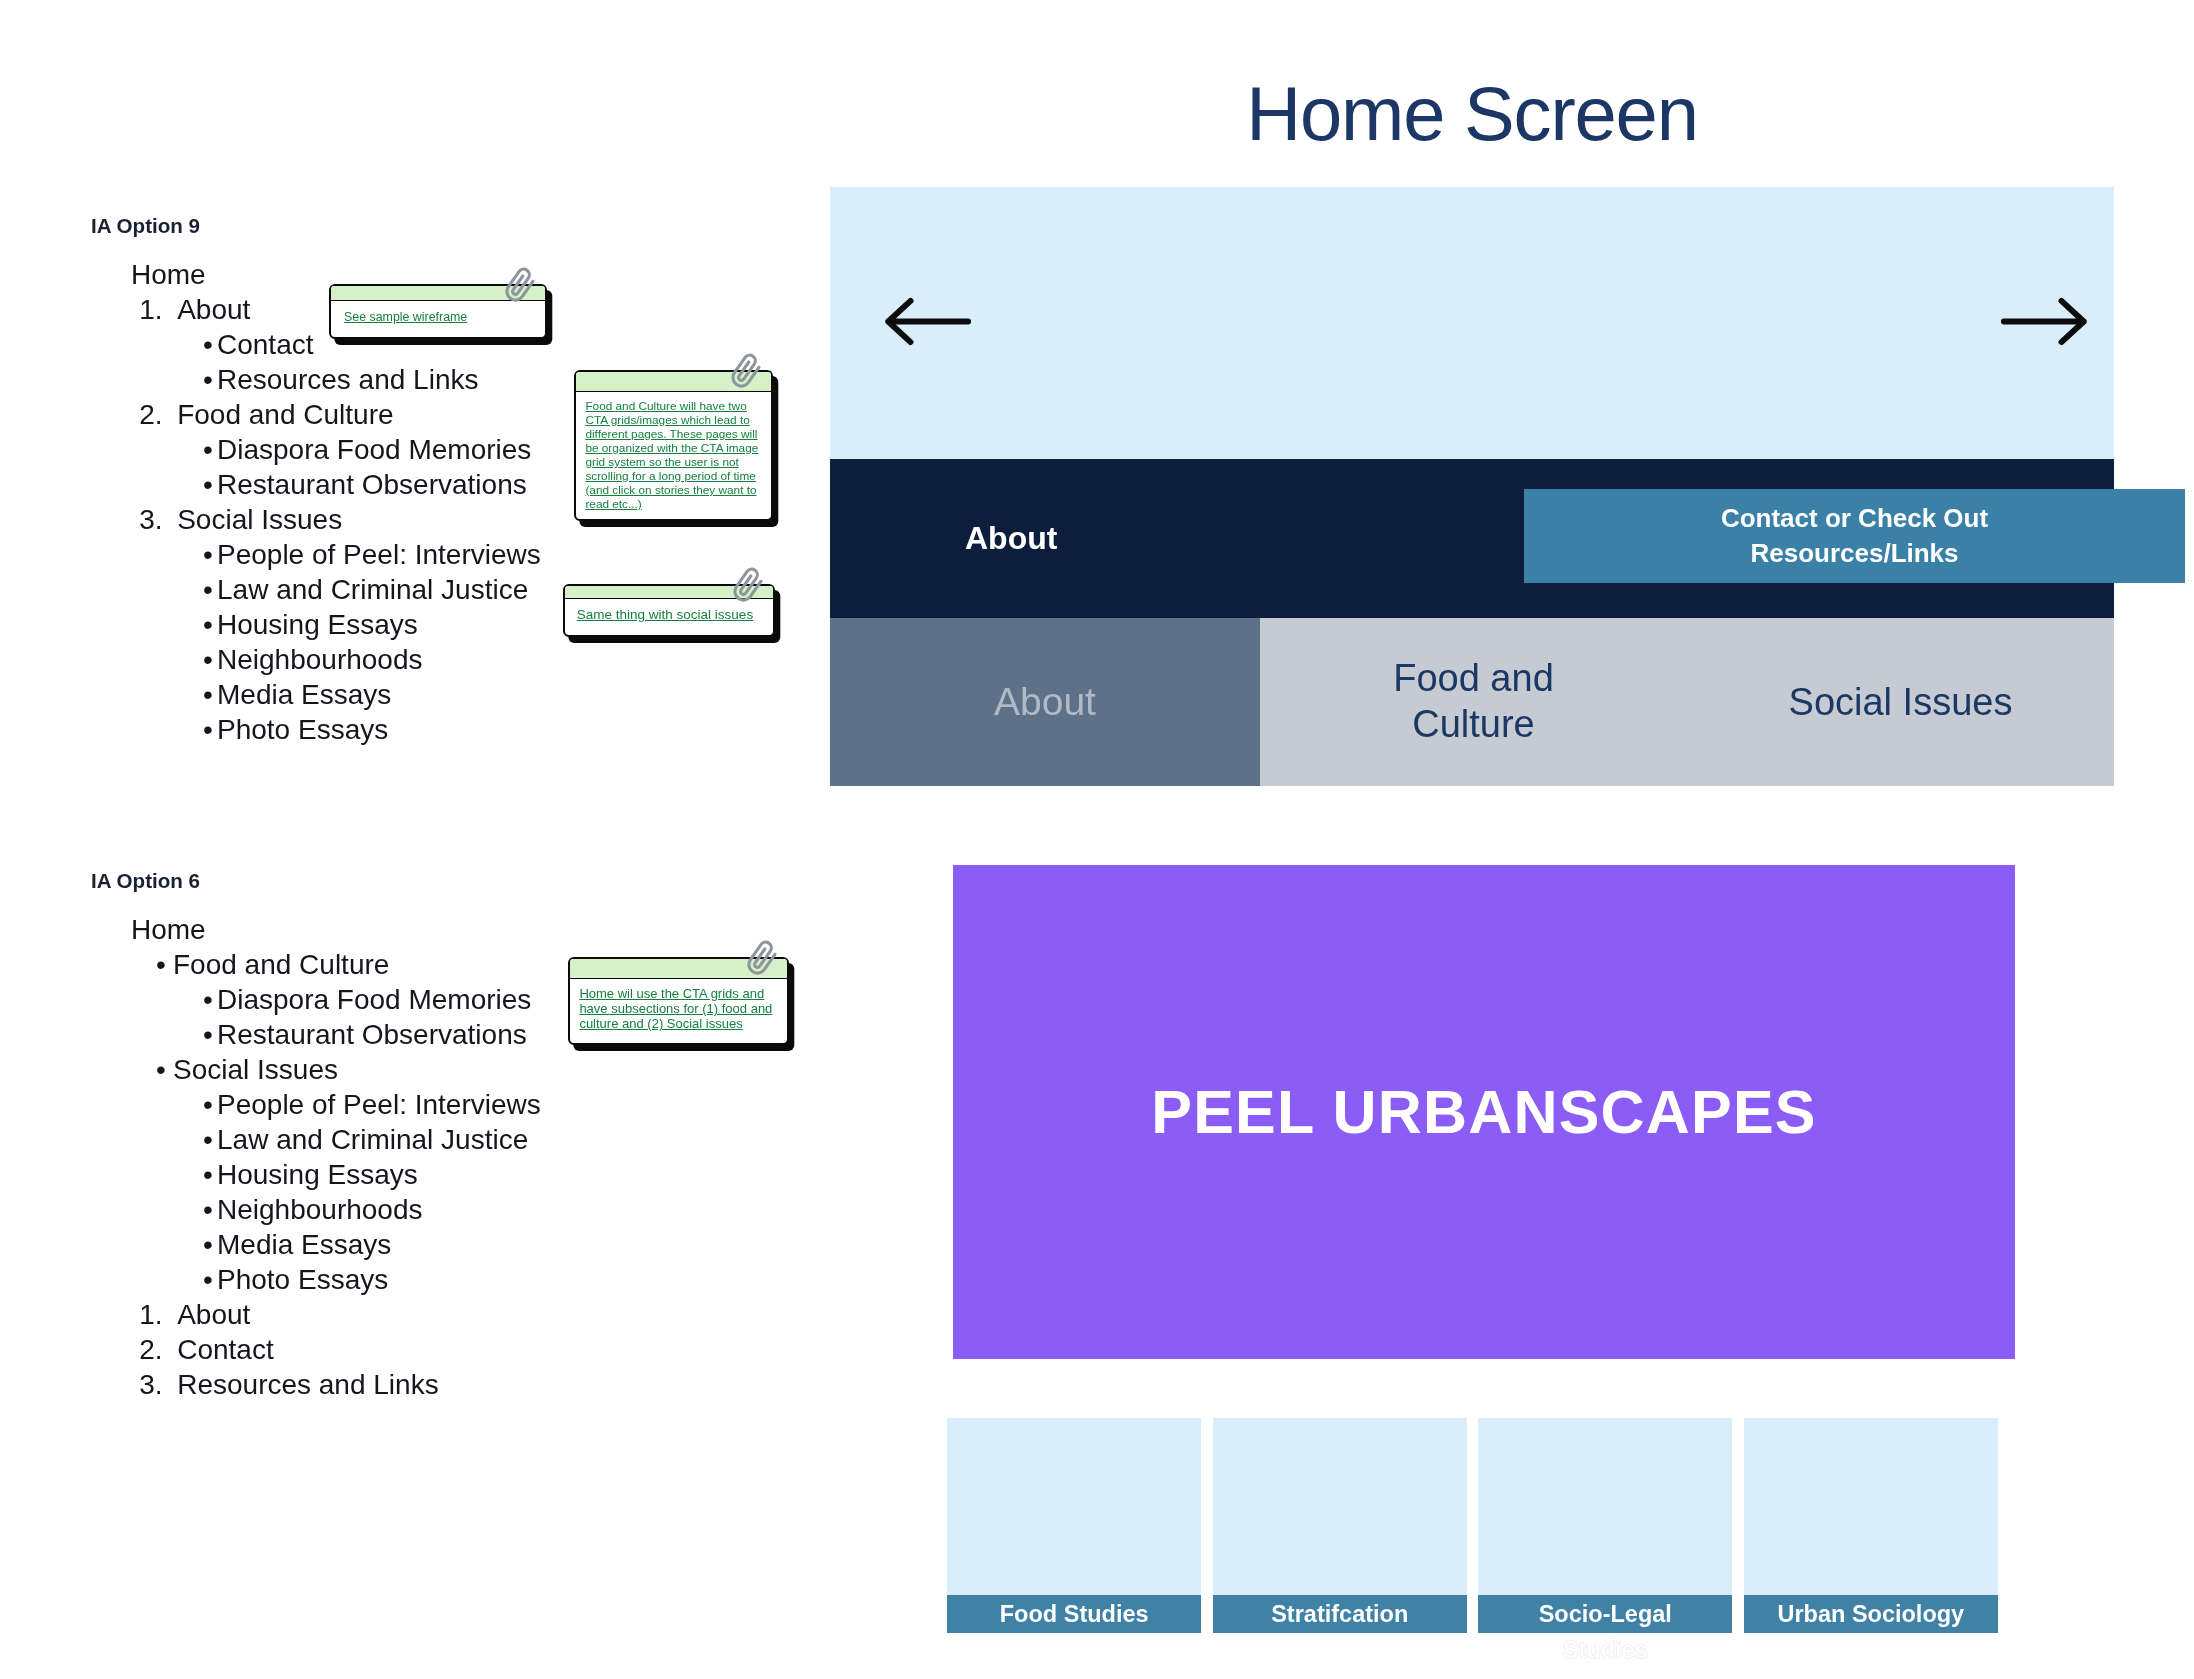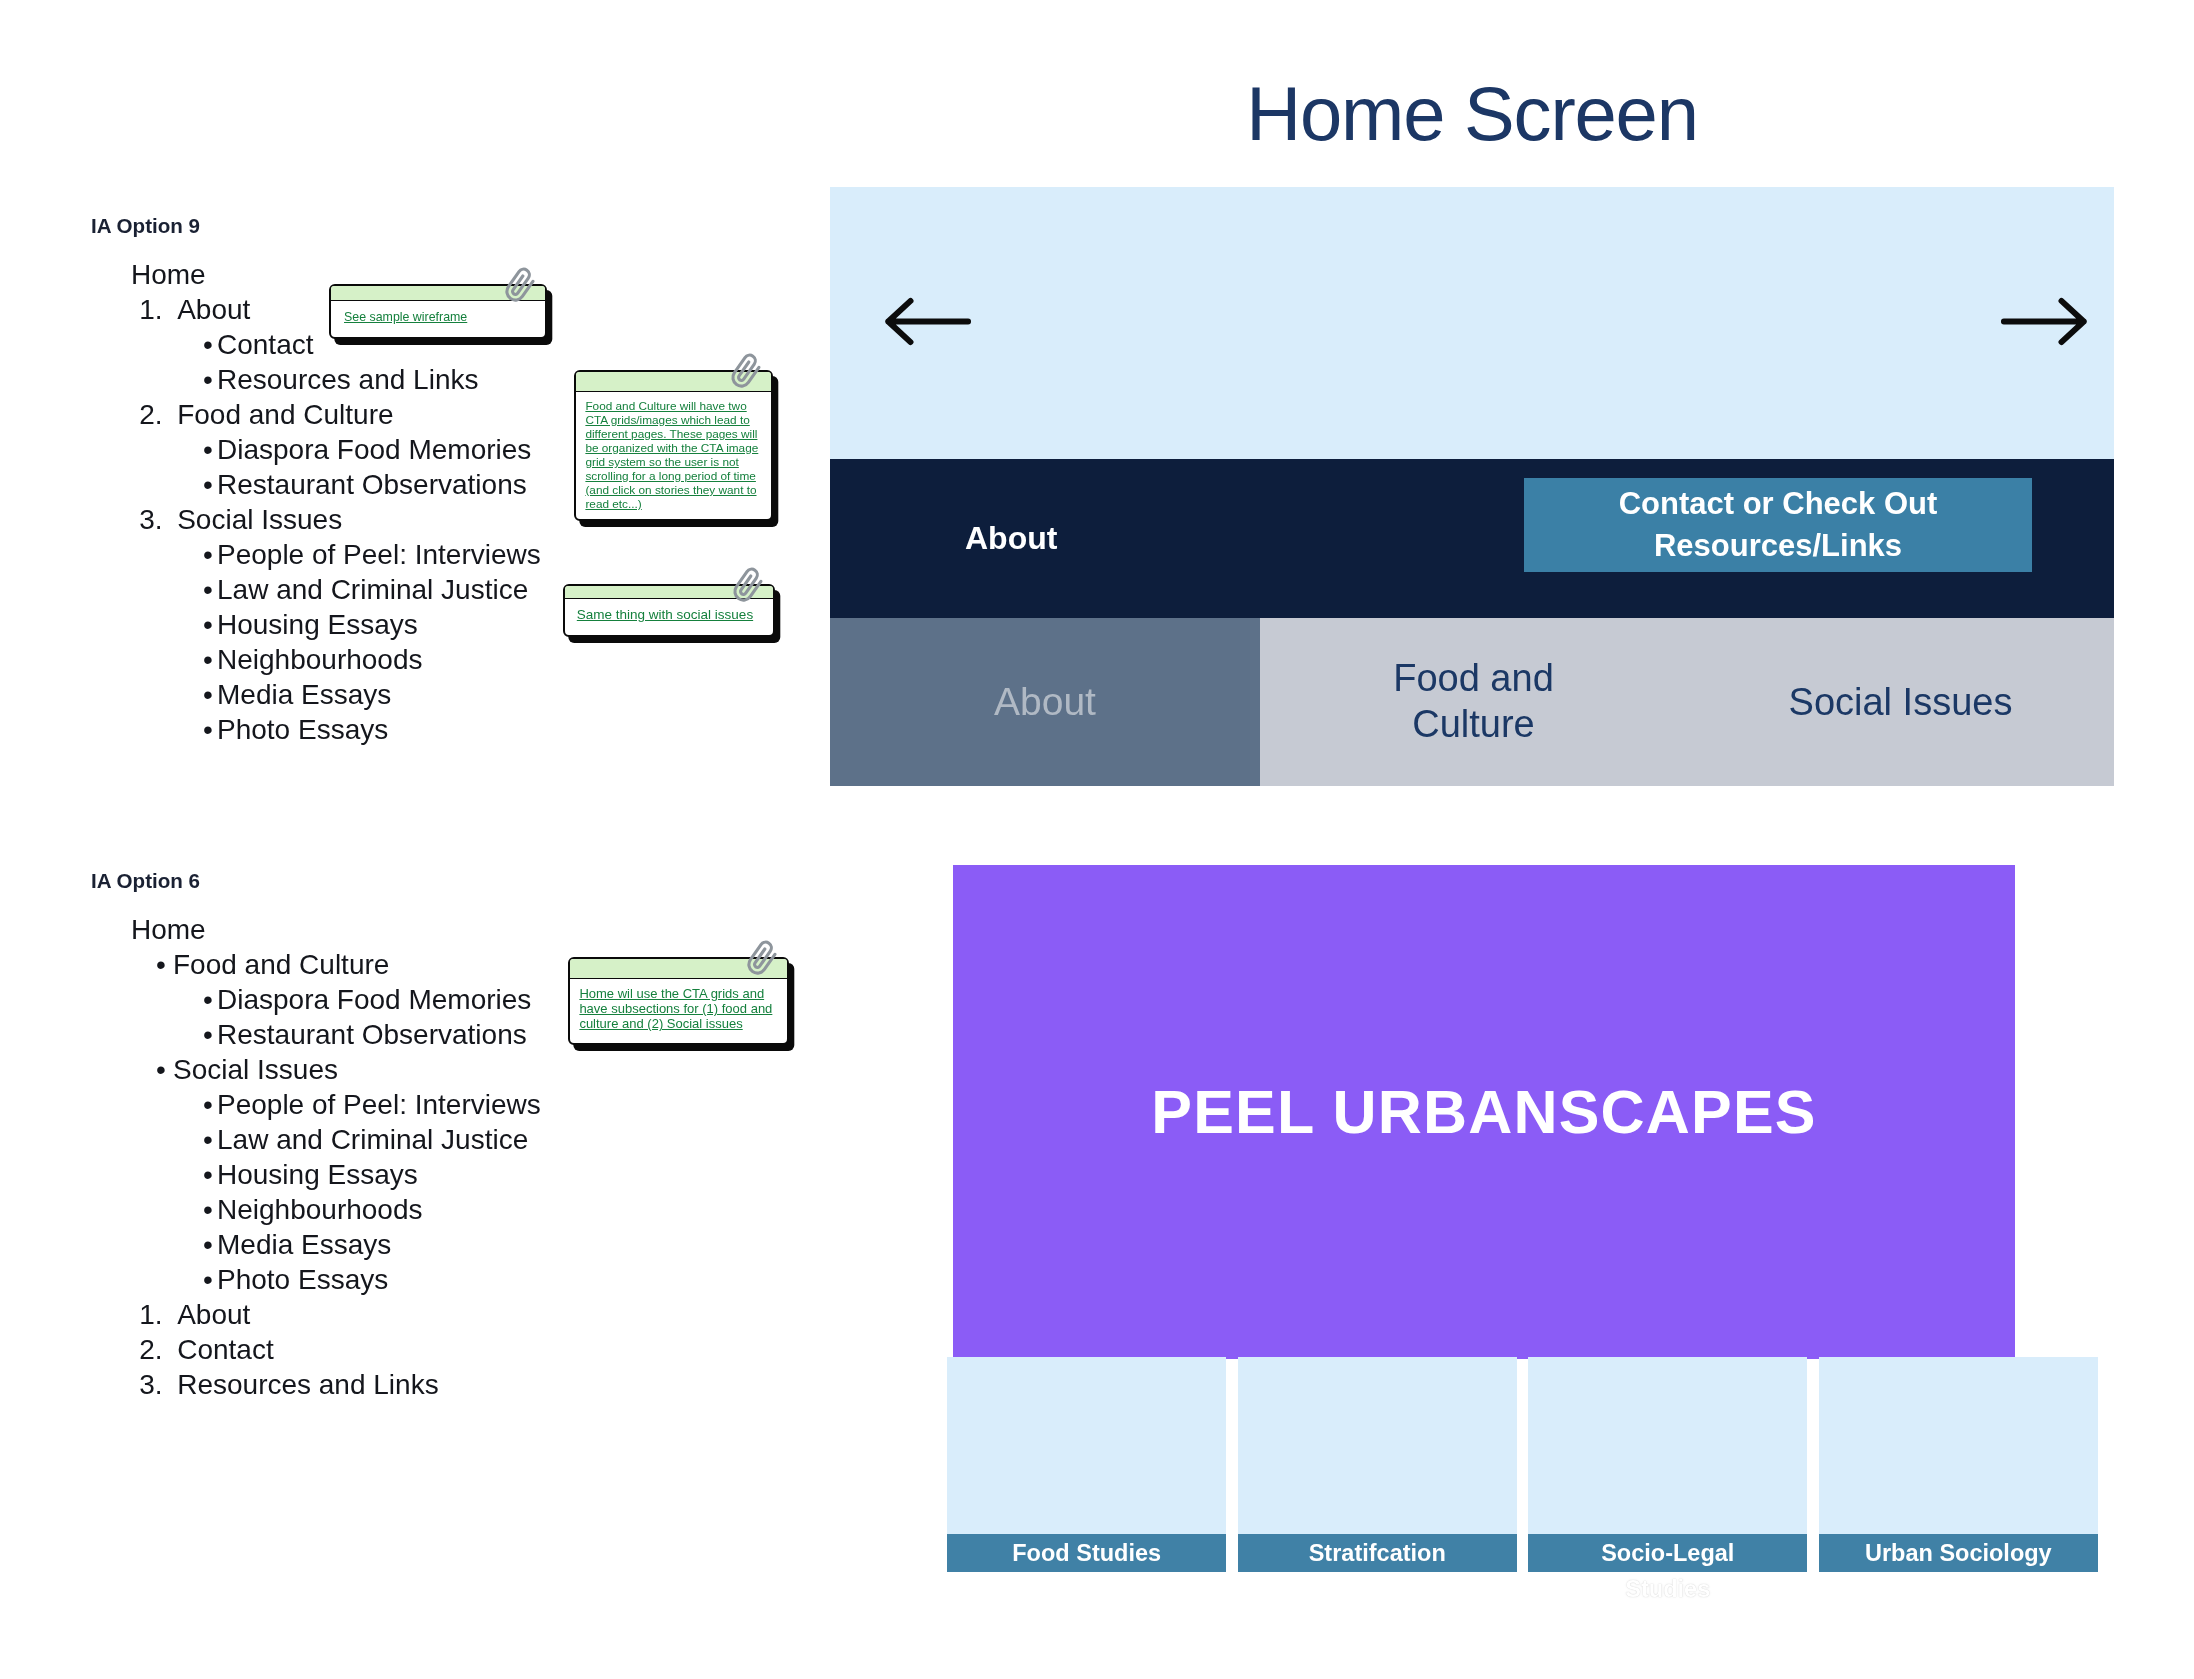--- a/index.html
+++ b/index.html
@@ -49,34 +49,34 @@
   .note4 .note-body{padding:6.5px 8.2px 0 9.4px;font-size:13px;line-height:15.3px;}
   .clip{position:absolute;top:-17.7px;right:8.2px;width:34px;height:34px;}
   
   .blue-panel{position:absolute;left:830px;top:187px;width:1284px;height:272px;background:#d9edfb;}
   .arrow-btn{position:absolute;top:107px;width:94px;height:54px;background:none;border:none;padding:0;cursor:pointer;}
   .arrow-prev{left:50px;}
   .arrow-next{right:22.4px;}
   .navbar{position:absolute;left:830px;top:459px;width:1284px;height:159px;background:#0d1e3c;}
   .nav-about{position:absolute;left:135px;top:0;height:159px;display:flex;align-items:center;
     font-size:32px;font-weight:bold;color:#ffffff;}
-  .cta-btn{position:absolute;left:694px;top:19px;width:508px;height:94px;background:#3b80a6;border:none;
+  .cta-btn{position:absolute;left:694px;top:30px;width:661px;height:94px;background:#3b80a6;border:none;
     display:flex;align-items:center;justify-content:center;text-align:center;
-    font-family:inherit;font-size:31px;font-weight:bold;color:#ffffff;line-height:1.35;cursor:pointer;}
+    font-family:inherit;font-size:26px;font-weight:bold;color:#ffffff;line-height:1.35;cursor:pointer;}
   .cta-btn span{display:block;max-width:330px;}
   .section-row{position:absolute;left:830px;top:618px;width:1284px;height:168px;display:flex;}
   .cell{display:flex;align-items:center;justify-content:center;cursor:pointer;}
   .cell-about{width:430px;background:#5d7189;font-size:39px;color:#b0b9c4;}
   .cell-food{flex:1;background:#c6cad3;font-size:38px;color:#1b3865;}
   .cell-food span{max-width:265px;text-align:center;line-height:1.2;}
   .cell-social{flex:1;background:#c6cad3;font-size:38px;color:#1b3865;}
   .hero-navy{position:absolute;left:953px;top:865px;width:1062px;height:494px;background:#8b5cf6;
     display:flex;align-items:center;justify-content:center;text-align:center;}
   .hero-title{font-size:61px;font-weight:800;color:#ffffff;letter-spacing:1.2px;}
-  .cards{position:absolute;left:947px;top:1357px;width:1151px;height:247px;display:flex;gap:11.2px;}
+  .cards{position:absolute;left:947px;top:1418px;width:1051px;height:247px;display:flex;gap:11.2px;}
   .card{flex:1;position:relative;cursor:pointer;}
   .card-img{height:177px;background:#d9edfb;}
   .card-bar{height:38px;background:#4081a6;display:flex;align-items:center;justify-content:center;
     font-size:23.5px;font-weight:bold;color:#ffffff;}
   .card-overflow{position:absolute;top:219px;left:0;width:100%;text-align:center;
     font-size:23.5px;font-weight:bold;color:#ffffff;text-shadow:0 0 1.2px rgba(130,130,130,0.5);}
   svg{display:block;}
 </style>
 </head>
 <body>

